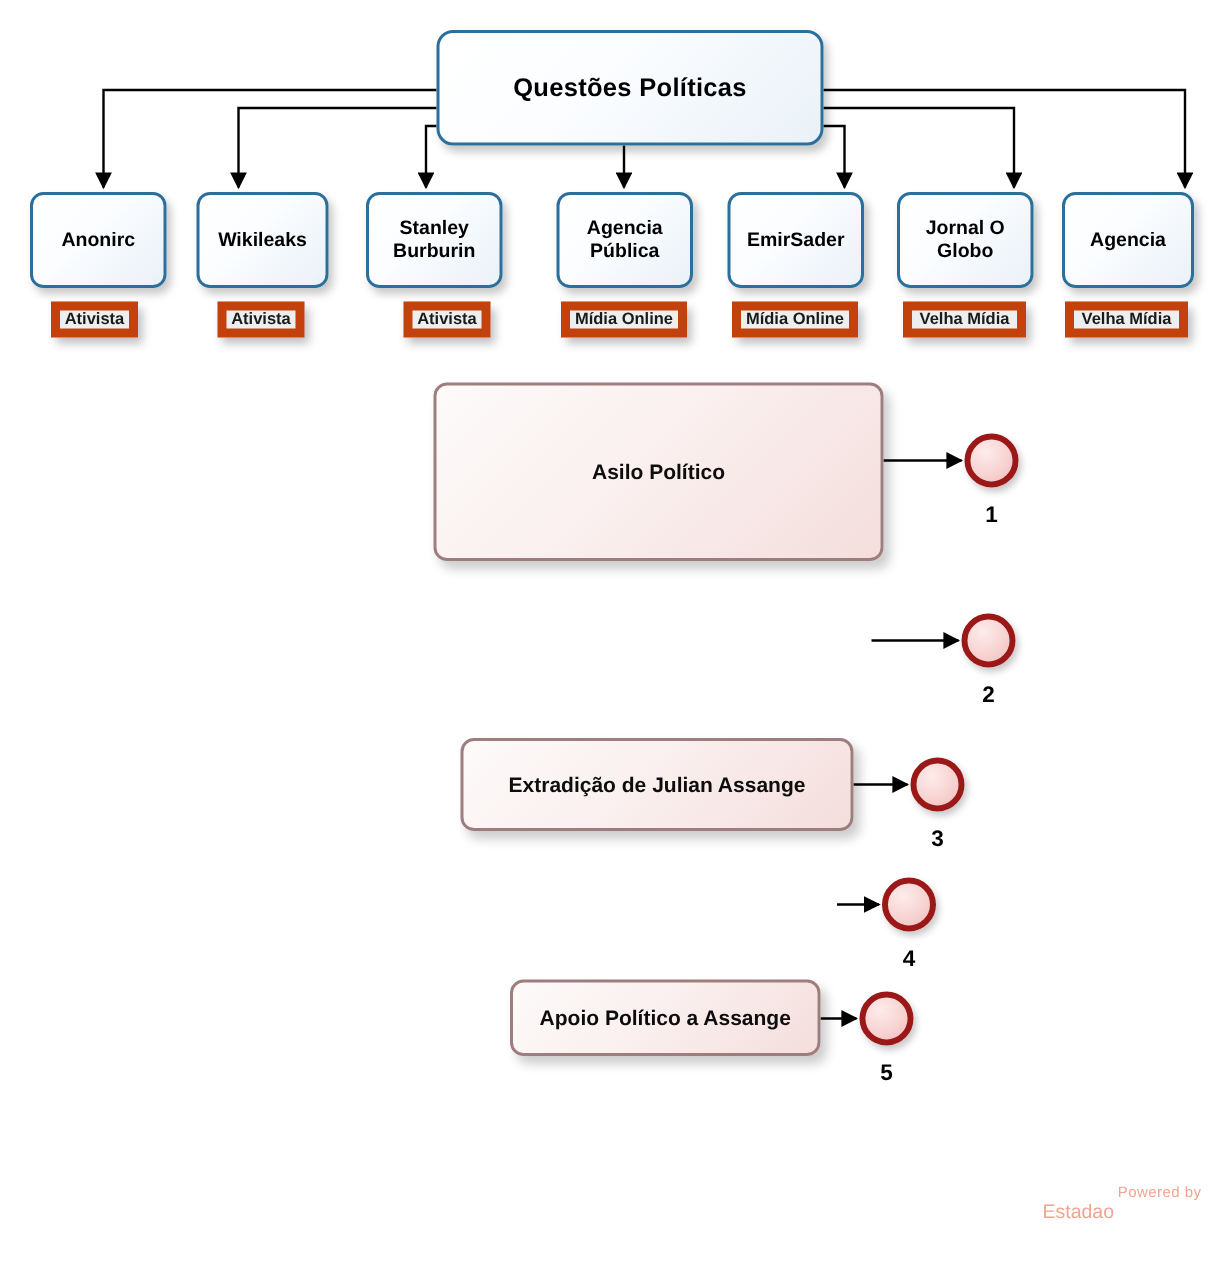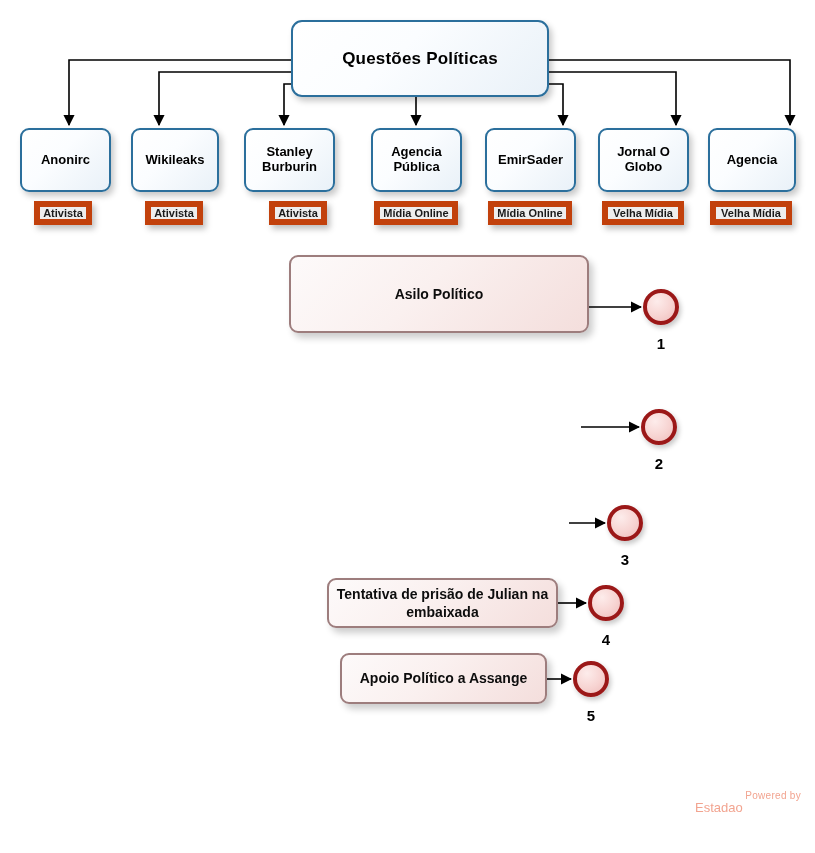--- a/index.html
+++ b/index.html
@@ -220,35 +220,35 @@
     <span>Velha Mídia</span>
   </div>
 
   <div class="node-blue node-child" style="left:708px; top:128px; width:88px; height:64px;">
     <span>Agencia</span>
   </div>
   <div class="tag-box" style="left:710px; top:201px; width:82px; height:24px;">
     <span>Velha Mídia</span>
   </div>
 
-  <div class="node-pink" style="left:289px; top:255px; width:300px; height:78px;">
+  <div class="node-pink" style="left:289px; top:255px; width:300px; height:119px;">
     <span>Asilo Político</span>
   </div>
   <div class="end-event" style="left:643px; top:289px; width:36px; height:36px;"></div>
   <div class="end-label" style="left:643px; top:335px; width:36px;">1</div>
 
   <div class="end-event" style="left:641px; top:409px; width:36px; height:36px;"></div>
   <div class="end-label" style="left:641px; top:455px; width:36px;">2</div>
 
+  <div class="node-pink" style="left:307px; top:492px; width:262px; height:62px;">
+    <span>Extradição de Julian Assange</span>
+  </div>
   <div class="end-event" style="left:607px; top:505px; width:36px; height:36px;"></div>
   <div class="end-label" style="left:607px; top:551px; width:36px;">3</div>
 
-  <div class="node-pink" style="left:327px; top:578px; width:231px; height:50px;">
-    <span>Tentativa de prisão de Julian na embaixada</span>
-  </div>
   <div class="end-event" style="left:588px; top:585px; width:36px; height:36px;"></div>
   <div class="end-label" style="left:588px; top:631px; width:36px;">4</div>
 
   <div class="node-pink" style="left:340px; top:653px; width:207px; height:51px;">
     <span>Apoio Político a Assange</span>
   </div>
   <div class="end-event" style="left:573px; top:661px; width:36px; height:36px;"></div>
   <div class="end-label" style="left:573px; top:707px; width:36px;">5</div>
 
   <div class="bizagi">

